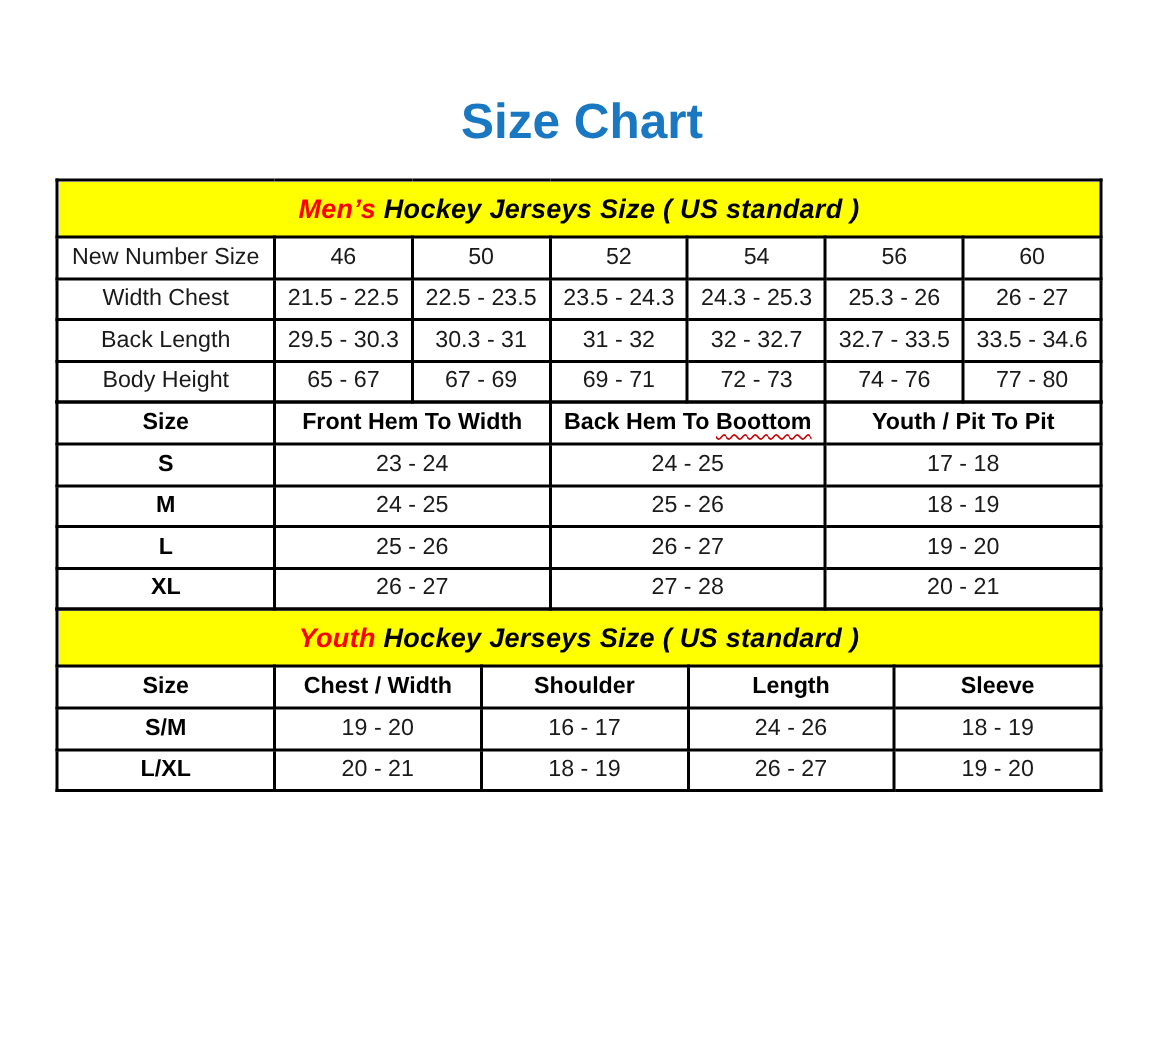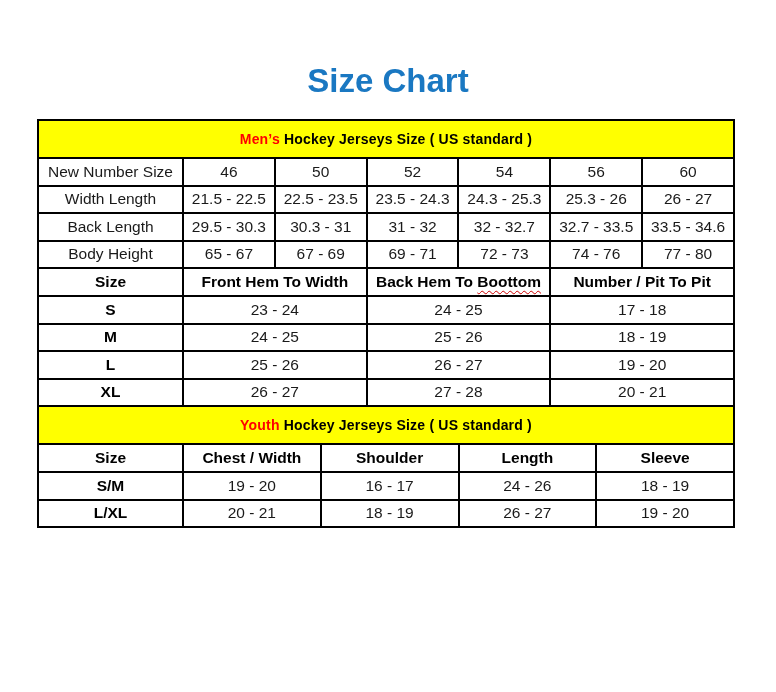--- a/index.html
+++ b/index.html
@@ -39,23 +39,24 @@
     text-align: center;
     vertical-align: middle;
     padding: 0 2px;
     overflow: hidden;
     white-space: nowrap;
   }
   tr.banner-row td {
     background: #ffff00;
     height: 38px;
     font-weight: bold;
-    font-size: 14px;
+    font-size: 18px;
     color: #000000;
     letter-spacing: 0.2px;
+    font-style: italic;
   }
   tr.banner-row .accent { color: #ff0000; }
   tr.cols-row th {
     height: 28px;
     font-weight: bold;
     font-size: 15.5px;
     color: #000000;
     background: #ffffff;
   }
   tr.data-row td {
@@ -103,21 +104,21 @@
         <tr class="data-row">
           <td>New Number Size</td>
           <td>46</td>
           <td>50</td>
           <td>52</td>
           <td>54</td>
           <td>56</td>
           <td>60</td>
         </tr>
         <tr class="data-row">
-          <td>Width Length</td>
+          <td>Width Chest</td>
           <td>21.5 - 22.5</td>
           <td>22.5 - 23.5</td>
           <td>23.5 - 24.3</td>
           <td>24.3 - 25.3</td>
           <td>25.3 - 26</td>
           <td>26 - 27</td>
         </tr>
         <tr class="data-row">
           <td>Back Length</td>
           <td>29.5 - 30.3</td>
@@ -143,21 +144,21 @@
         <col style="width: 145px;">
         <col>
         <col>
         <col>
       </colgroup>
       <tbody>
         <tr class="cols-row">
           <th>Size</th>
           <th>Front Hem To Width</th>
           <th>Back Hem To <span class="wavy">Boottom</span></th>
-          <th>Number / Pit To Pit</th>
+          <th>Youth / Pit To Pit</th>
         </tr>
         <tr class="data-row">
           <td>S</td>
           <td>23 - 24</td>
           <td>24 - 25</td>
           <td>17 - 18</td>
         </tr>
         <tr class="data-row">
           <td>M</td>
           <td>24 - 25</td>

